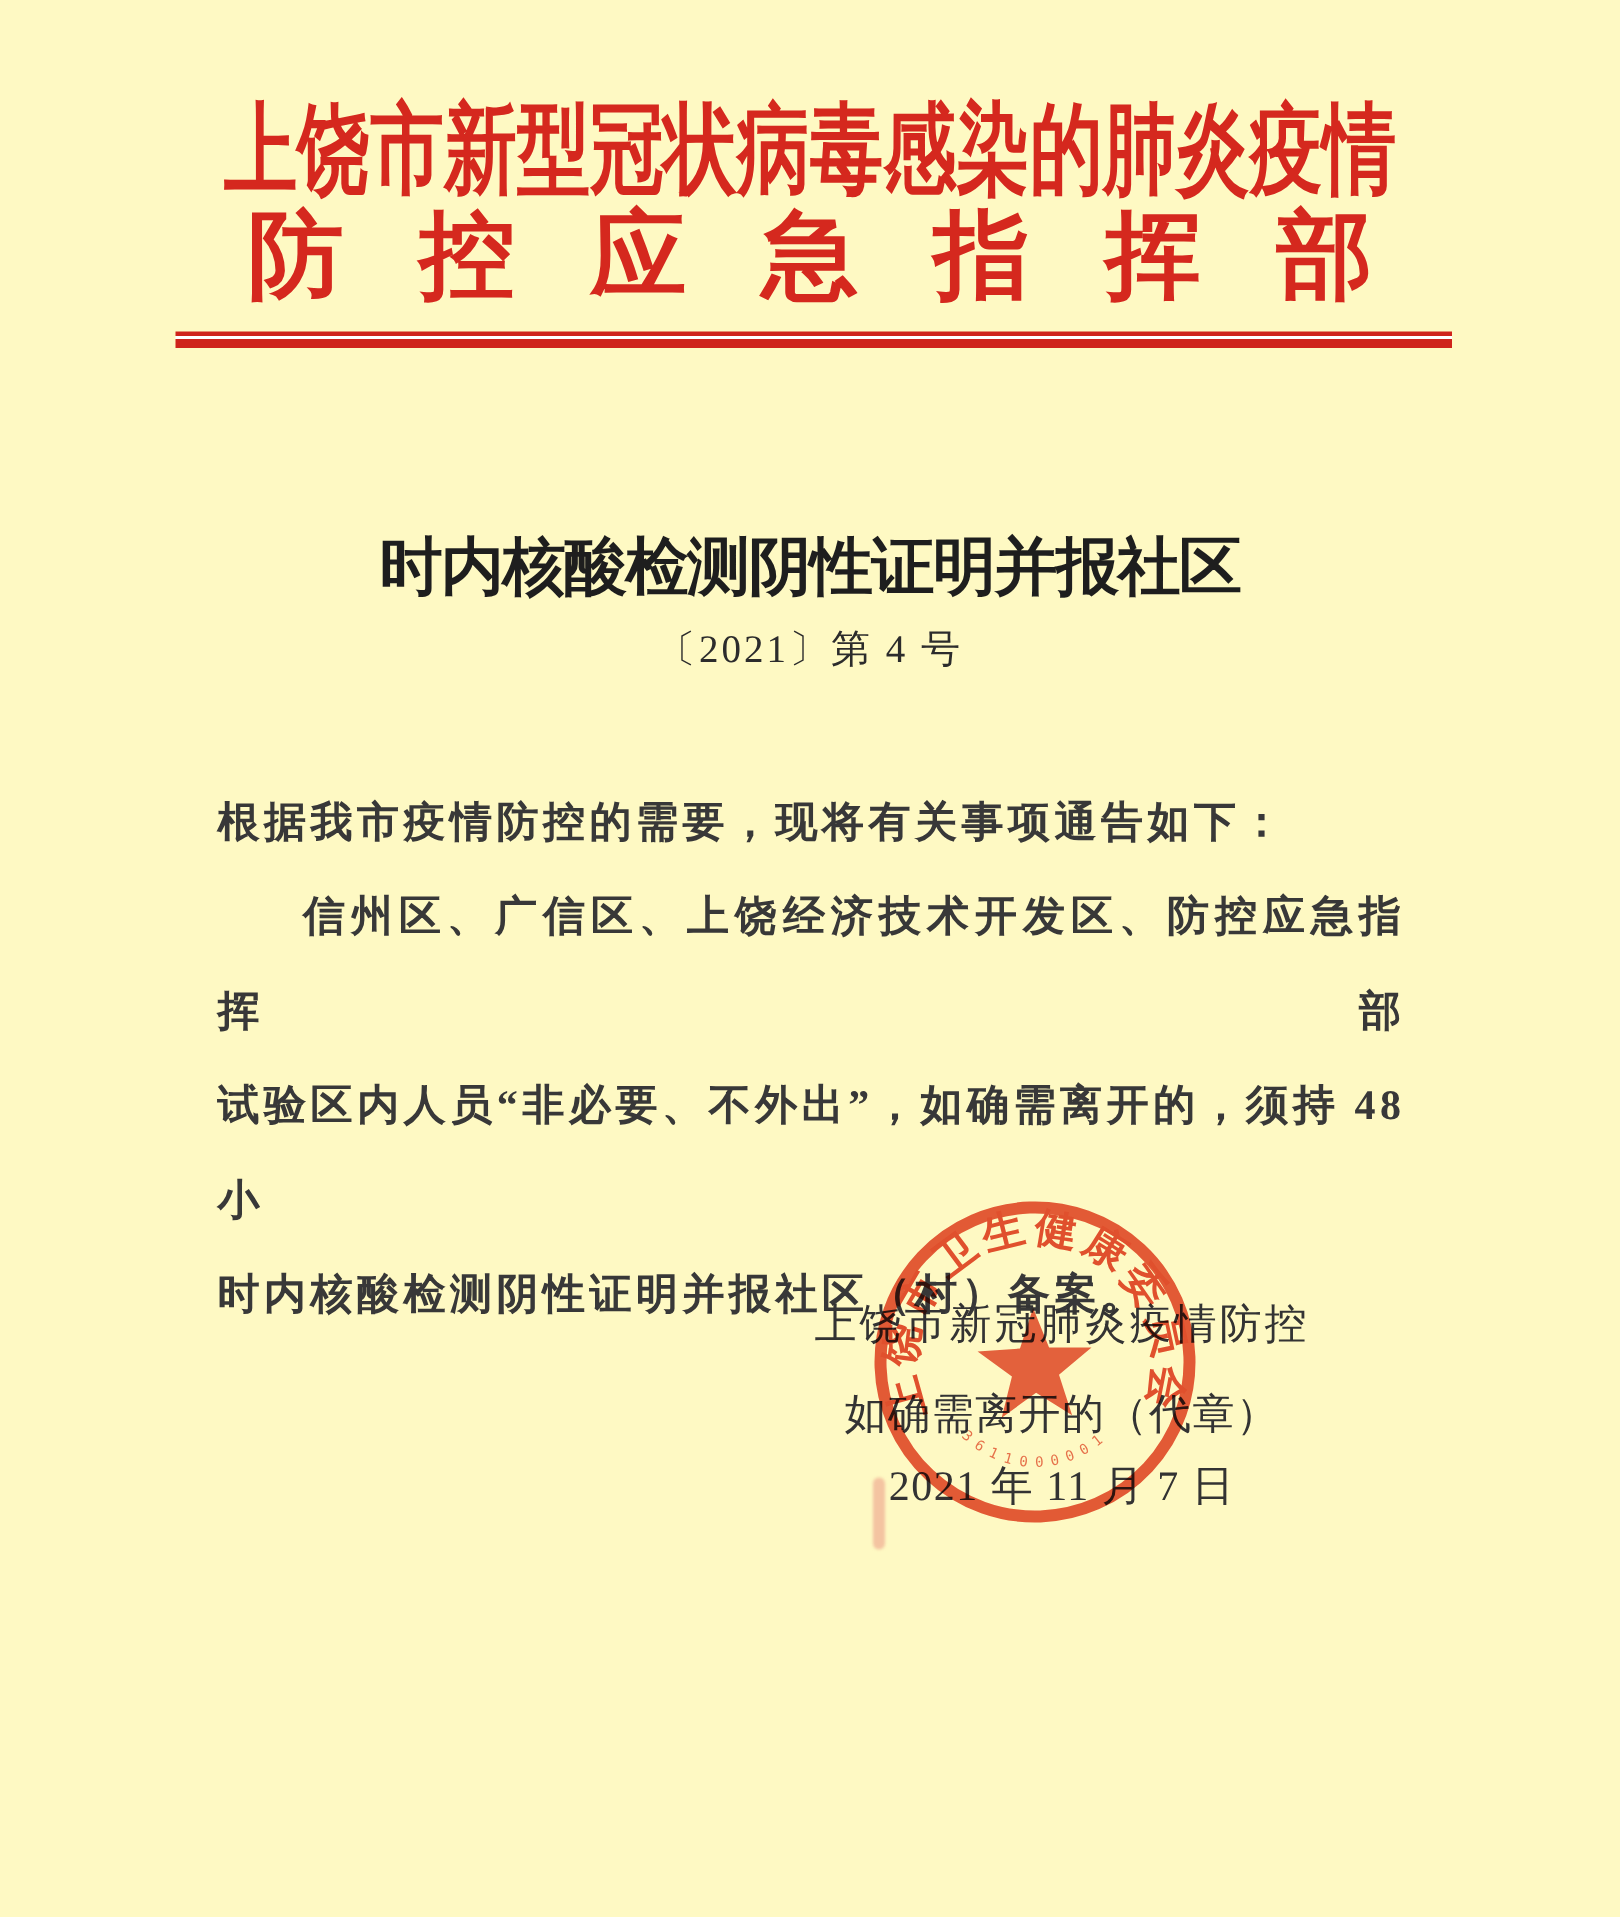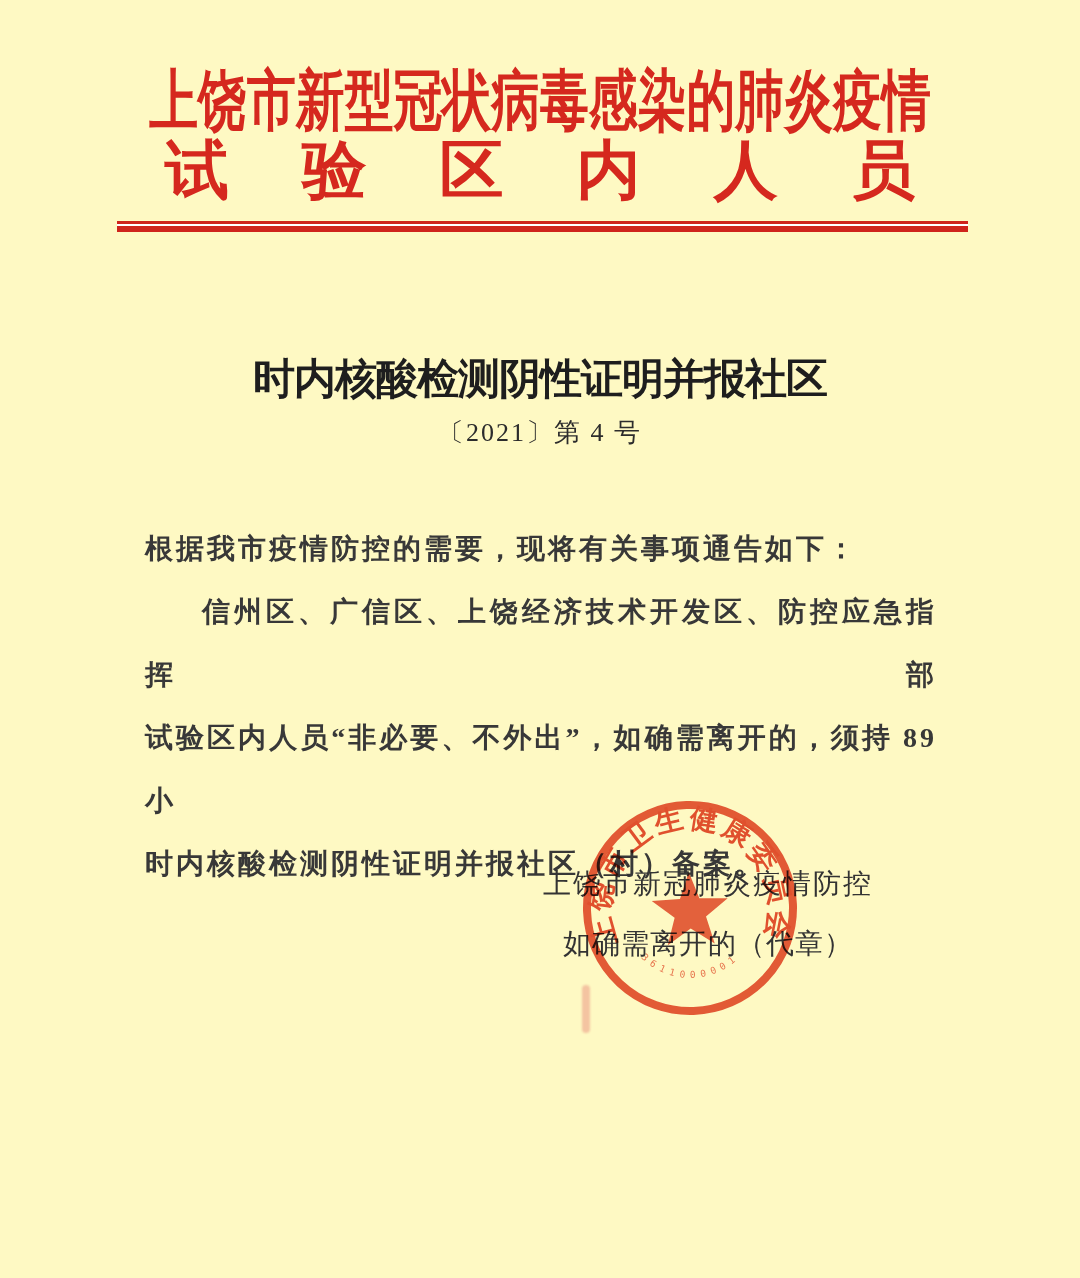--- a/index.html
+++ b/index.html
@@ -72,40 +72,41 @@
     position:absolute;left:582px;top:985px;width:8px;height:48px;
     background:rgba(233,130,120,0.45);border-radius:4px;filter:blur(1px);
   }
 </style>
 </head>
 <body>
 
 <div class="page">
 
   <div class="lh-line1">上饶市新型冠状病毒感染的肺炎疫情</div>
-  <div class="lh-line2">试验区内人员</div>
+  <div class="lh-line2">防控应急指挥部</div>
 
   <div class="sep">
     <div class="thin"></div>
     <div class="gap"></div>
     <div class="thick"></div>
   </div>
 
   <div class="doc-title">时内核酸检测阴性证明并报社区</div>
   <div class="doc-number">〔2021〕第 4 号</div>
 
   <div class="body-block">
     <div class="body-line">根据我市疫情防控的需要，现将有关事项通告如下：</div>
     <div class="body-line justify indent">信州区、广信区、上饶经济技术开发区、防控应急指挥部</div>
-    <div class="body-line justify">试验区内人员“非必要、不外出”，如确需离开的，须持 89 小</div>
+    <div class="body-line justify">试验区内人员“非必要、不外出”，如确需离开的，须持 48 小</div>
     <div class="body-line">时内核酸检测阴性证明并报社区（村）备案。</div>
   </div>
 
   <div class="sig-line sig-1">上饶市新冠肺炎疫情防控</div>
   <div class="sig-line sig-2">如确需离开的（代章）</div>
+  <div class="sig-line sig-3">2021 年 11 月 7 日</div>
 
   <div class="pink-streak"></div>
 
   <svg class="seal" viewBox="0 0 216 216" xmlns="http://www.w3.org/2000/svg">
     <defs>
       <path id="arcTop" d="M 35.5 141.8 A 80 80 0 1 1 180.5 141.8" fill="none"></path>
       <path id="arcBottom" d="M 54.4 153 A 70 70 0 0 0 161.6 153" fill="none"></path>
     </defs>
     <circle cx="108" cy="108" r="103" fill="none" stroke="#dd3a1f" stroke-width="8" opacity="0.95"></circle>
     <polygon points="108,72 117.7,98.7 146,99.6 123.7,117.1 131.5,144.4 108,128.5 84.5,144.4 92.3,117.1 70,99.6 98.3,98.7" fill="#dd3a1f" opacity="0.9"></polygon>

